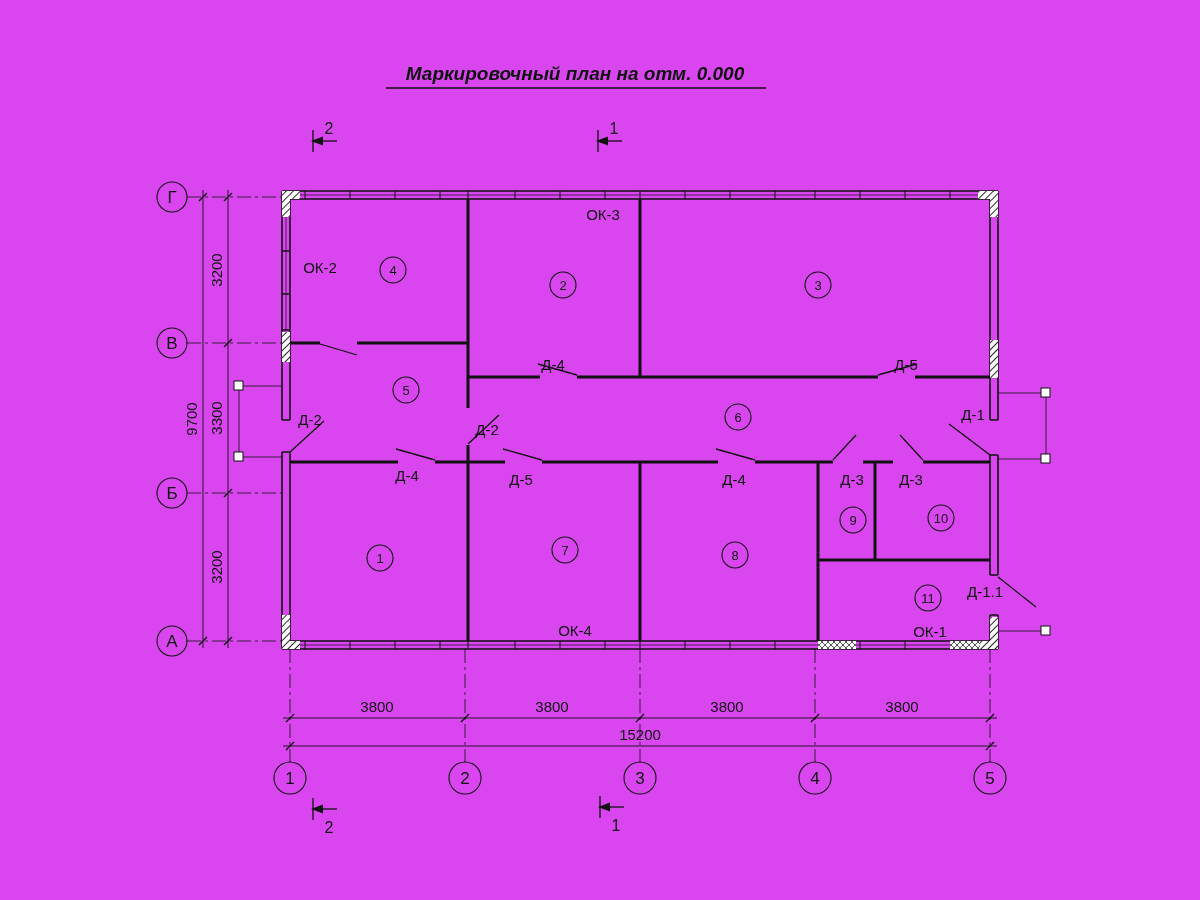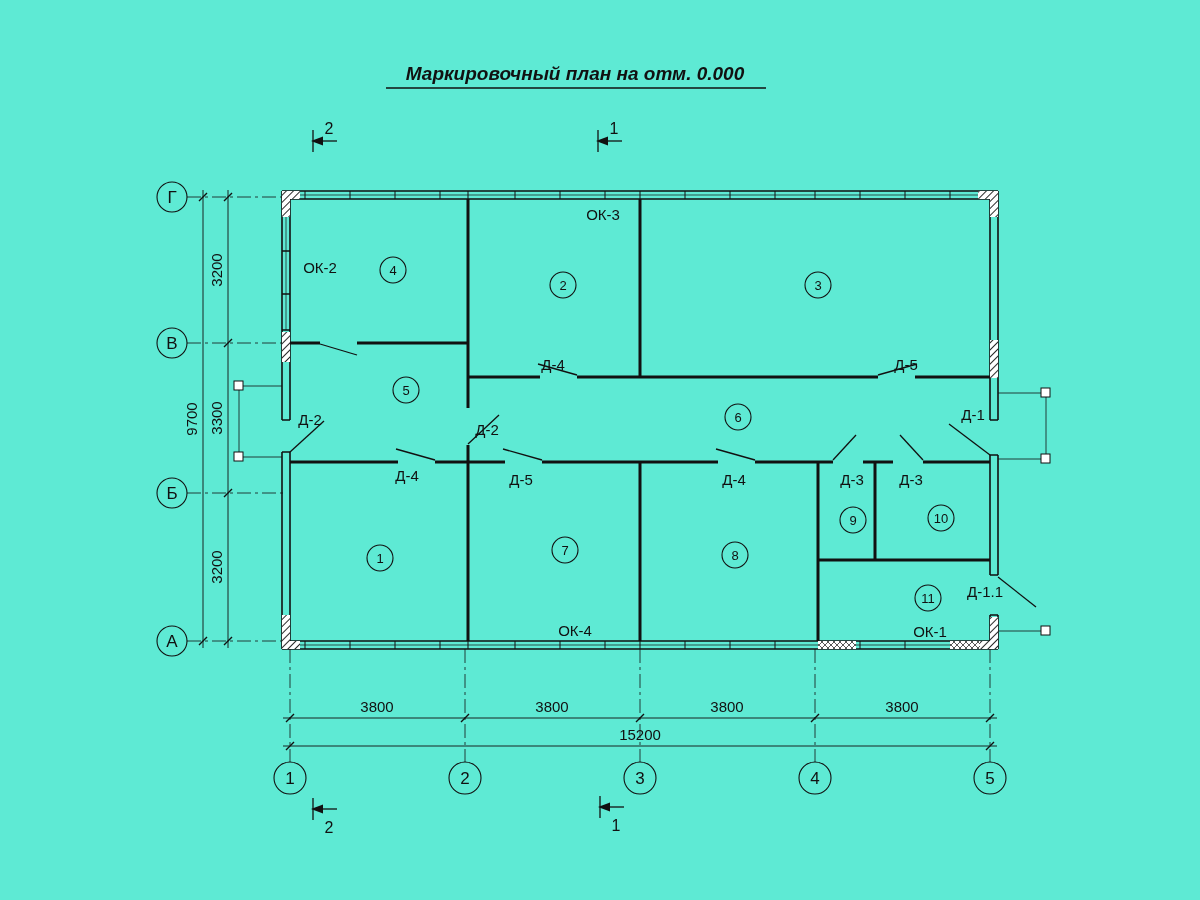--- a/index.html
+++ b/index.html
@@ -1,16 +1,16 @@
 <!DOCTYPE html>
 <html><head>
 <meta charset="utf-8">
 <style>
   html,body{margin:0;padding:0;background:#ffffff;}
-  .page{width:1200px;height:900px;position:relative;background:#5eead4;overflow:hidden;}
+  .page{width:1200px;height:900px;position:relative;background:#d946ef;overflow:hidden;}
   svg{display:block;}
   text{font-family:"Liberation Sans",sans-serif;fill:#111;}
   .title-t{font-size:19px;font-weight:bold;font-style:italic;text-anchor:middle;}
   .lbl{font-size:15px;text-anchor:middle;}
   .room{font-size:13px;text-anchor:middle;}
   .axis{font-size:17px;text-anchor:middle;}
   .dim{font-size:15px;text-anchor:middle;}
   .sec{font-size:16px;text-anchor:middle;}
   .ln07{stroke:#111;stroke-width:.7;fill:none;}
   .ln08{stroke:#111;stroke-width:.8;fill:none;}

